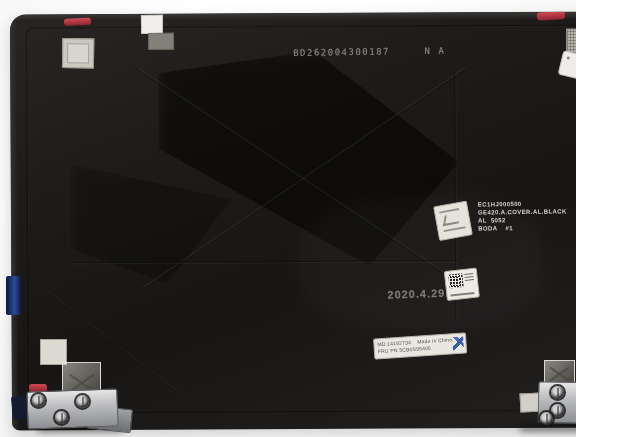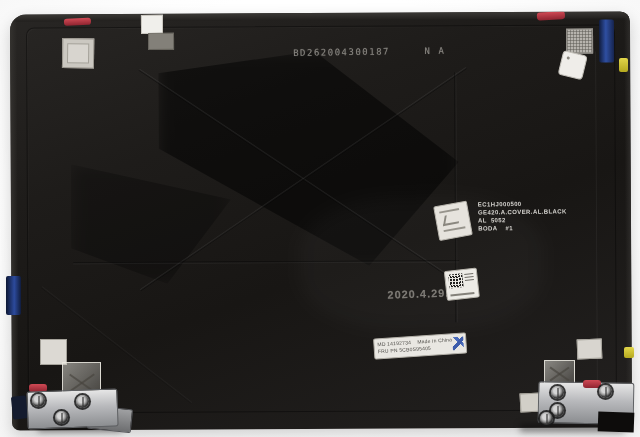--- a/index.html
+++ b/index.html
@@ -1,17 +1,17 @@
 <!DOCTYPE html>
 <html><head>
 <meta charset="utf-8">
 <style>
   html,body { margin:0; padding:0; background:#fff; }
   .stage {
-    position:relative; width:640px; height:437px; overflow:hidden;
+    position:relative; width:576px; height:437px; overflow:hidden;
     background: radial-gradient(ellipse at 50% 45%, #ffffff 60%, #f6f6f6 100%);
     font-family: "Liberation Sans", sans-serif;
   }
   .abs { position:absolute; }
   .pre { white-space:pre; }
 
   
   .cover {
     position:absolute; left:11px; top:13px; width:620px; height:416px;
     background: linear-gradient(160deg,#282624 0%, #1e1c1a 30%, #181614 58%, #232120 100%);

